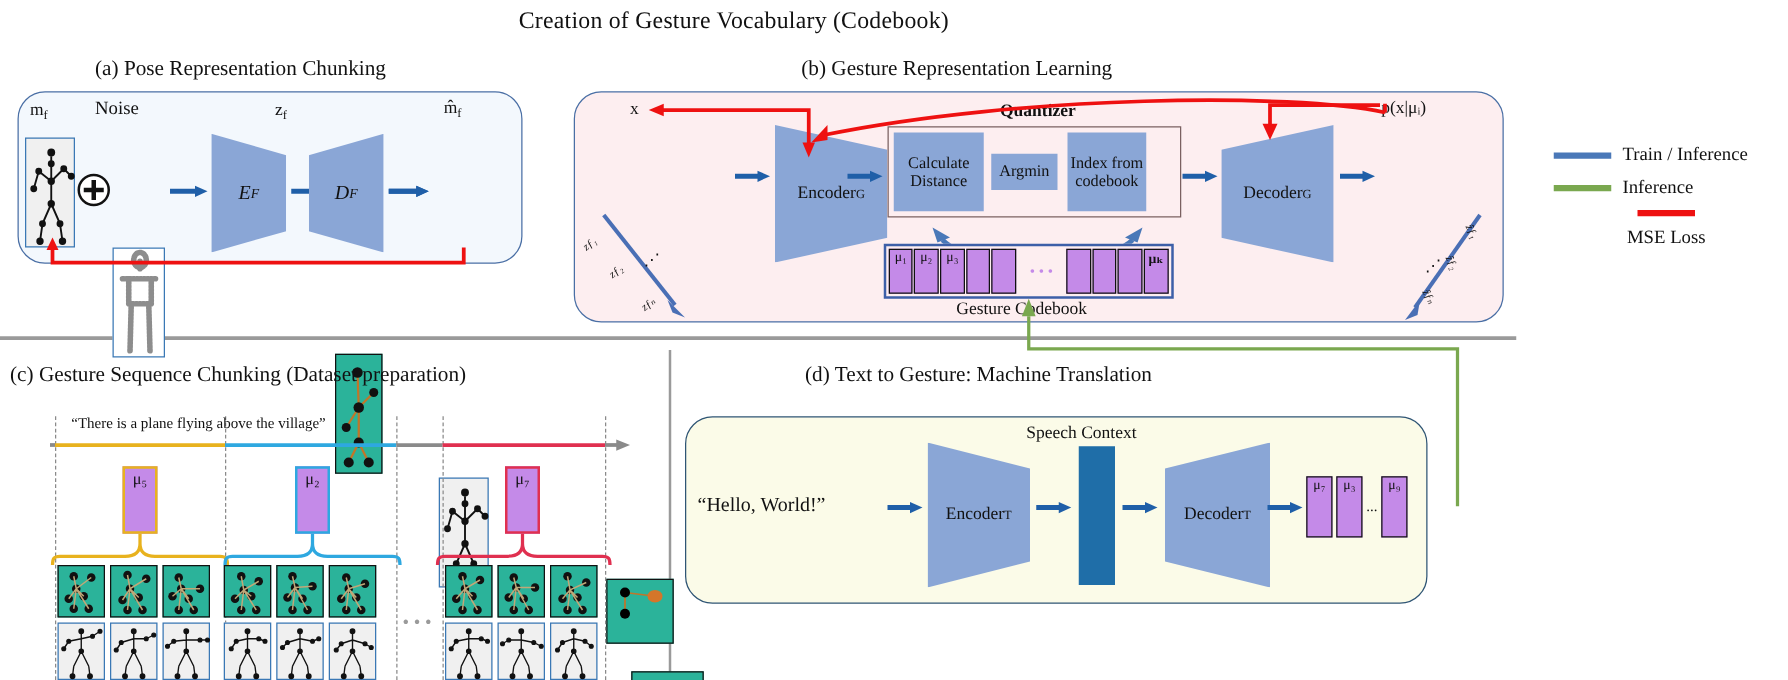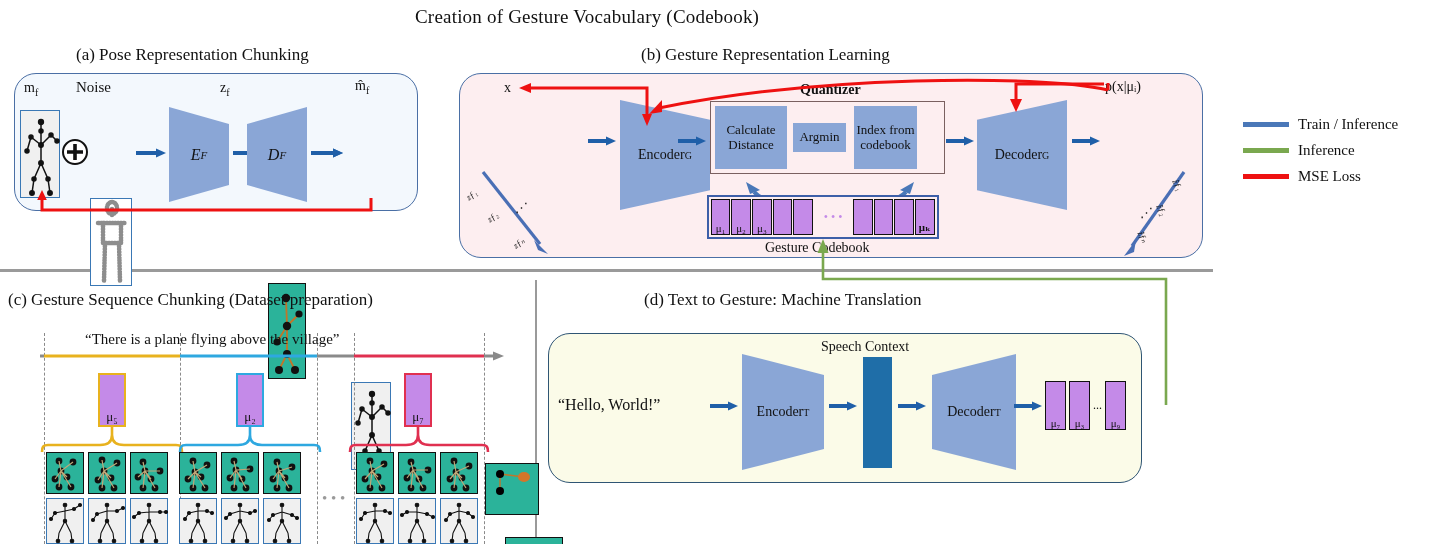--- a/index.html
+++ b/index.html
@@ -22,21 +22,21 @@
   .encoder{clip-path:polygon(0% 0%,100% 18%,100% 82%,0% 100%);}
   .decoder{clip-path:polygon(0% 18%,100% 0%,100% 100%,0% 82%);}
   .tcell{display:flex;align-items:center;justify-content:center;
          font-size:15px;color:#111;font-family:"Liberation Serif",serif;}
 
   
   .teal{background:#2bb39a;border:1.6px solid #111;box-sizing:border-box;position:relative;}
   .poseframe{background:#f0f0f0;border:1.4px solid #3a78b5;box-sizing:border-box;position:relative;}
 
   .muBox{background:#c48ae8;border:1.5px solid #111;box-sizing:border-box;
-         display:flex;align-items:flex-end;justify-content:center;font-size:11px;}
+         display:flex;align-items:flex-start;justify-content:center;font-size:11px;}
   .qblk{background:#8aa6d6;box-sizing:border-box;display:flex;align-items:center;
         justify-content:center;text-align:center;font-size:13px;line-height:1.12;color:#111;}
 
   .divH{background:#9a9a9a;}
   .divV{background:#9a9a9a;}
   svg{overflow:visible;}
   .legtxt{font-size:15px;}
 </style>
 </head>
 <body>
@@ -350,35 +350,35 @@
 
 <div class="abs" style="left:1243px;top:116px;width:180px;">
   <div style="display:flex;align-items:center;gap:9px;margin-bottom:9px;">
     <span style="width:46px;height:5px;background:#4a78b8;display:inline-block;"></span>
     <span class="legtxt">Train / Inference</span>
   </div>
   <div style="display:flex;align-items:center;gap:9px;margin-bottom:9px;">
     <span style="width:46px;height:5px;background:#7aa84f;display:inline-block;"></span>
     <span class="legtxt">Inference</span>
   </div>
-  <div style="display:flex;align-items:center;gap:9px;">
+  <div style="display:flex;align-items:center;gap:9px;flex-direction:column;">
     <span style="width:46px;height:5px;background:#ee1111;display:inline-block;"></span>
     <span class="legtxt">MSE Loss</span>
   </div>
 </div>
 
 <div class="abs sub" style="left:8px;top:290px;text-align:right;">(c) Gesture Sequence Chunking (Dataset preparation)</div>
 
 <div class="abs" style="left:44px;top:333px;width:0;height:211px;border-left:1.6px dashed #8a8a8a;"></div>
 <div class="abs" style="left:180px;top:333px;width:0;height:211px;border-left:1.6px dashed #8a8a8a;"></div>
 <div class="abs" style="left:317px;top:333px;width:0;height:211px;border-left:1.6px dashed #8a8a8a;"></div>
 <div class="abs" style="left:354px;top:333px;width:0;height:211px;border-left:1.6px dashed #8a8a8a;"></div>
 <div class="abs" style="left:484px;top:333px;width:0;height:211px;border-left:1.6px dashed #8a8a8a;"></div>
 
-<div class="abs" style="left:57px;top:331px;font-size:15px;margin-left:28px;">“There is a plane flying above the village”</div>
+<div class="abs" style="left:57px;top:331px;font-size:12px;">“There is a plane flying above the village”</div>
 
 <svg class="abs" style="left:38px;top:350px;" width="470" height="12">
   <path d="M2 6 L6 6" stroke="#8a8a8a" stroke-width="3"></path>
   <path d="M6 6 L142 6" stroke="#e8b21e" stroke-width="3"></path>
   <path d="M142 6 L279 6" stroke="#2ea8e0" stroke-width="3"></path>
   <path d="M279 6 L316 6" stroke="#8a8a8a" stroke-width="3"></path>
   <path d="M316 6 L446 6" stroke="#e03050" stroke-width="3"></path>
   <path d="M446 6 L456 6" stroke="#8a8a8a" stroke-width="3"></path>
   <path d="M466 6 L455 1.5 L455 10.5 Z" fill="#8a8a8a"></path>
 </svg>

